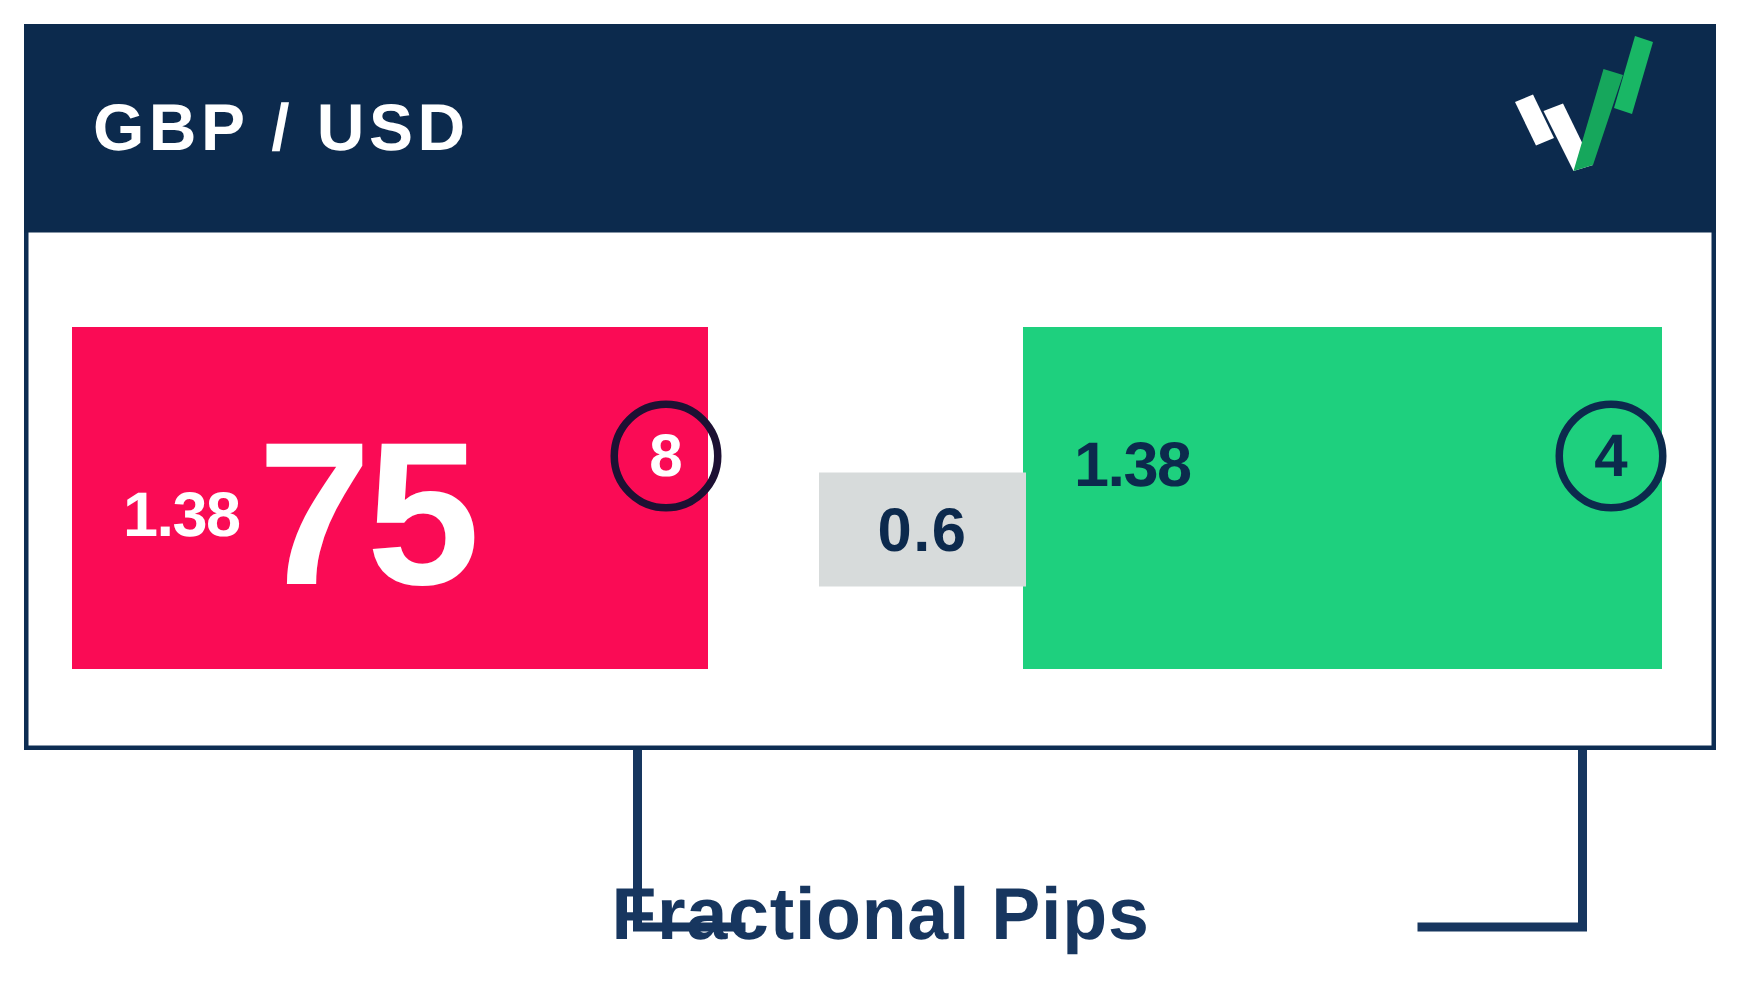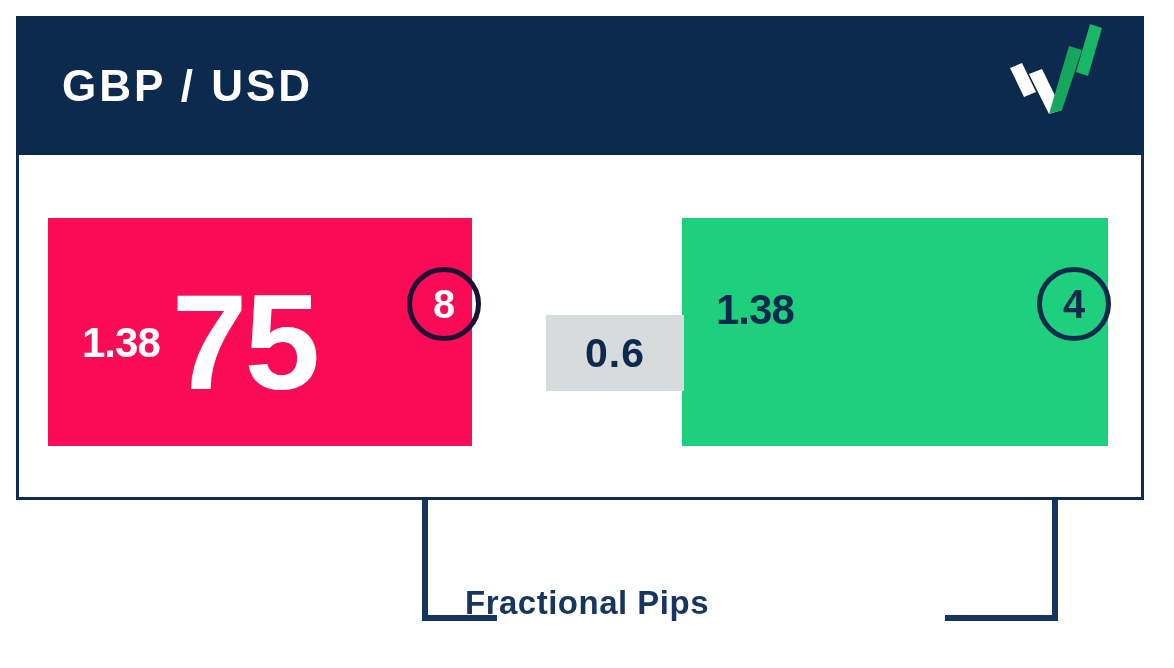--- a/index.html
+++ b/index.html
@@ -174,21 +174,21 @@
     height: 668px;
     pointer-events: none;
   }
   .callout-label {
     position: absolute;
     left: 0;
     top: 586px;
     width: 1174px;
     text-align: center;
     color: #17365f;
-    font-size: 33px;
+    font-size: 49px;
     font-weight: 700;
     letter-spacing: 0.5px;
     line-height: 1;
   }
 </style>
 </head>
 <body>
 
 <svg class="callout-svg" viewBox="0 0 1174 668" xmlns="http://www.w3.org/2000/svg">
 

